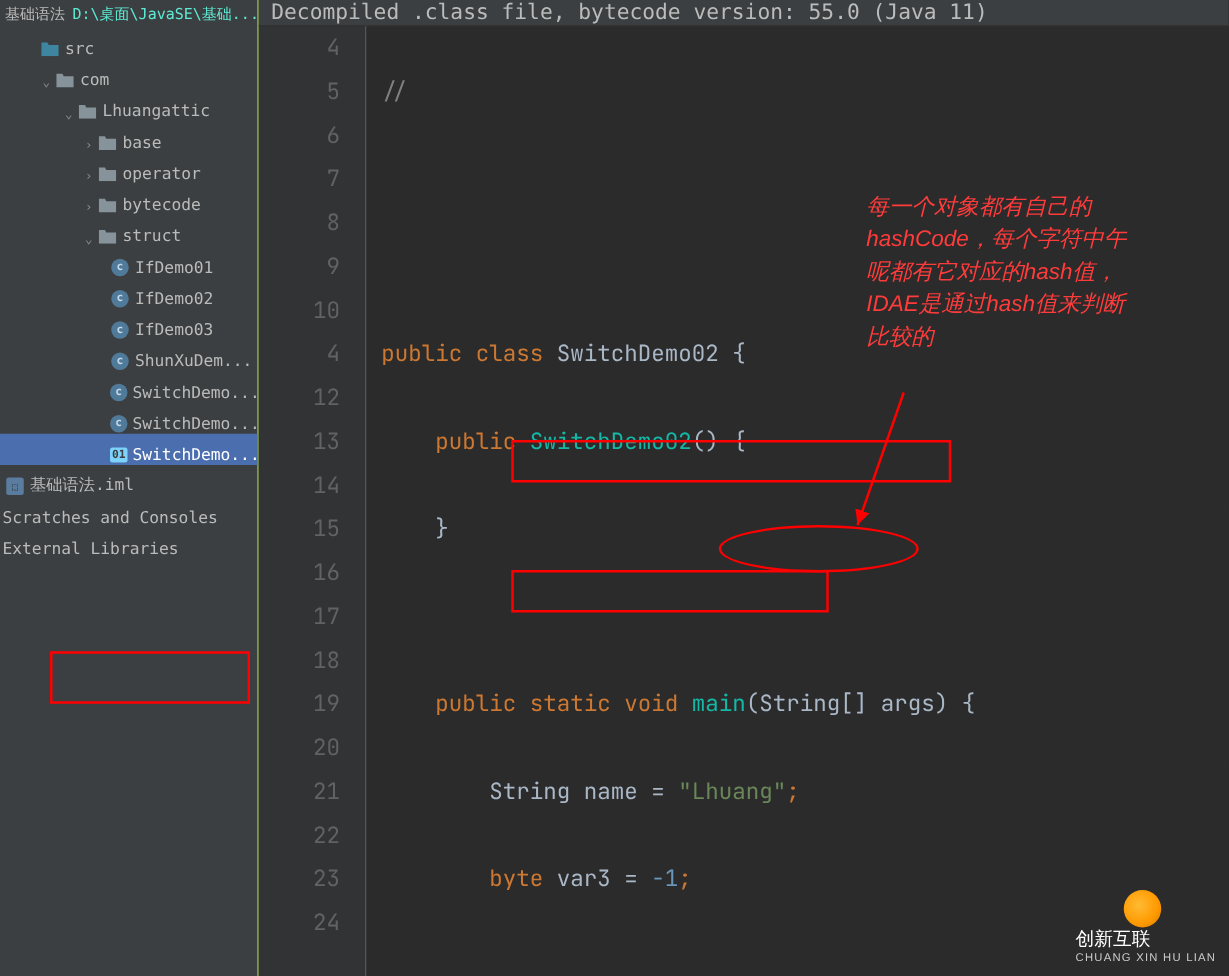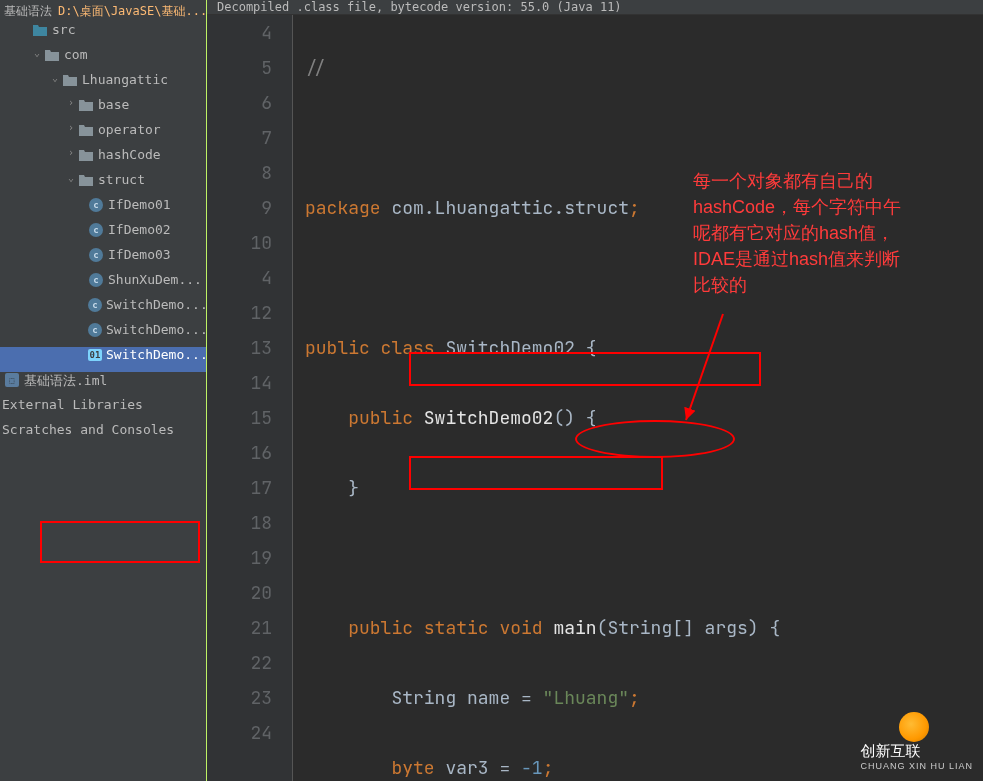--- a/index.html
+++ b/index.html
@@ -23,30 +23,30 @@
     .breadcrumb {
       height: 22px;
       display: flex;
       align-items: center;
       padding: 0 4px;
       font-size: 12px;
       color: #bbbbbb;
       overflow: hidden;
       white-space: nowrap;
     }
-    .breadcrumb .path-dim { color: #fdba74; margin-left: 6px; }
+    .breadcrumb .path-dim { color: #5eead4; margin-left: 6px; }
     .tree {
       flex: 1;
       font-size: 13px;
       color: #bbbbbb;
       user-select: none;
     }
     .tree-item {
       display: flex;
-      align-items: flex-start;
+      align-items: flex-end;
       height: 25px;
       padding-left: 6px;
       white-space: nowrap;
       overflow: hidden;
       cursor: pointer;
     }
     .tree-item.selected {
       background: #4b6eaf;
       color: #fff;
     }
@@ -100,21 +100,21 @@
       flex: 1;
       display: flex;
       flex-direction: column;
       background: #2b2b2b;
       position: relative;
     }
     .notice-bar {
       height: 24px;
       background: #3c3f41;
       color: #bbbbbb;
-      font-size: 12px;
+      font-size: 17px;
       display: flex;
       align-items: center;
       padding: 0 10px;
       border-bottom: 1px solid #323232;
     }
     .editor {
       flex: 1;
       display: flex;
       font-family: 'JetBrains Mono', Consolas, monospace;
       font-size: 18px;
@@ -132,21 +132,21 @@
       flex: 1;
       padding-left: 12px;
       color: #a9b7c6;
       white-space: pre;
       position: relative;
     }
     .kw { color: #cc7832; }
     .str { color: #6a8759; }
     .num { color: #6897bb; }
     .com { color: #808080; }
-    .method { color: #e5e5e5; }
+    .method { color: #14b8a6; }
 
     .annotation-box {
       position: absolute;
       border: 2px solid #ff0000;
       pointer-events: none;
     }
     .annotation-ellipse {
       position: absolute;
       border: 2px solid #ff0000;
       border-radius: 50%;
@@ -238,21 +238,21 @@
         </span>
       <span>operator</span>
     </div>
     <div class="tree-item indent4">
       <span class="expander">›</span>
       <span class="icon folder-icon">
           <svg width="14" height="12" viewBox="0 0 14 12">
             <path d="M0 1h5l1 2h8v9H0z"></path>
           </svg>
         </span>
-      <span>hashCode</span>
+      <span>bytecode</span>
     </div>
     <div class="tree-item indent4">
       <span class="expander">⌄</span>
       <span class="icon folder-icon">
           <svg width="14" height="12" viewBox="0 0 14 12">
             <path d="M0 1h5l1 2h8v9H0z"></path>
           </svg>
         </span>
       <span>struct</span>
     </div>
@@ -298,24 +298,24 @@
         </span>
       <span>SwitchDemo...</span>
     </div>
     <div class="tree-item" style="padding-left:4px">
       <span class="icon">
           <span class="iml-icon">⬚</span>
         </span>
       <span>基础语法.iml</span>
     </div>
     <div class="tree-item" style="padding-left:2px">
+      <span>Scratches and Consoles</span>
+    </div>
+    <div class="tree-item" style="padding-left:2px">
       <span>External Libraries</span>
-    </div>
-    <div class="tree-item" style="padding-left:2px">
-      <span>Scratches and Consoles</span>
     </div>
   </div>
 </div>
 
 <div class="main">
   <div class="notice-bar">
     <span>Decompiled .class file, bytecode version: 55.0 (Java 11)</span>
   </div>
   <div class="editor">
     <div class="gutter">
@@ -337,21 +337,20 @@
       <div>19</div>
       <div>20</div>
       <div>21</div>
       <div>22</div>
       <div>23</div>
       <div>24</div>
     </div>
     <div class="code">
 <div><span class="com">//</span></div>
 <div>&nbsp;</div>
-<div><span class="kw">package</span><span> com.Lhuangattic.struct</span><span class="kw">;</span></div>
 <div>&nbsp;</div>
 <div><span class="kw">public class </span><span>SwitchDemo02 {</span></div>
 <div><span class="kw">    public </span><span class="method">SwitchDemo02</span><span>() {</span></div>
 <div><span>    }</span></div>
 <div>&nbsp;</div>
 <div><span class="kw">    public static void </span><span class="method">main</span><span>(String[] args) {</span></div>
 <div><span>        String name = </span><span class="str">"Lhuang"</span><span class="kw">;</span></div>
 <div><span class="kw">        byte </span><span>var3 = </span><span class="num">-1</span><span class="kw">;</span></div>
 
 
@@ -372,21 +371,21 @@
 <div class="annotation-ellipse" style="left:575px; top:420px; width:160px; height:38px;"></div>
 <div class="annotation-box" style="left:40px; top:521px; width:160px; height:42px;"></div>
 <svg class="annotation-arrow" style="left:638px; top:312px; width:100px; height:115px;">
   <defs>
       <marker id="arr" markerWidth="8" markerHeight="8" refX="6" refY="3" orient="auto">
         <path d="M0,0 L6,3 L0,6 z" fill="#ff0000"></path>
       </marker>
     </defs>
   <line x1="85" y1="2" x2="48" y2="108" stroke="#ff0000" stroke-width="2" marker-end="url(#arr)"></line>
 </svg>
-<div class="annotation-text" style="left:693px; top:168px; width:290px; white-space:pre-line;">每一个对象都有自己的
+<div class="annotation-text" style="left:693px; top:152px; width:290px; white-space:pre-line;font-style:italic;">每一个对象都有自己的
 hashCode，每个字符中午
 呢都有它对应的hash值，
 IDAE是通过hash值来判断
 比较的</div>
 
 <div class="watermark">
   <div class="logo"></div>
   <div>
     <span>创新互联</span>
     <span class="sub">CHUANG XIN HU LIAN</span>

